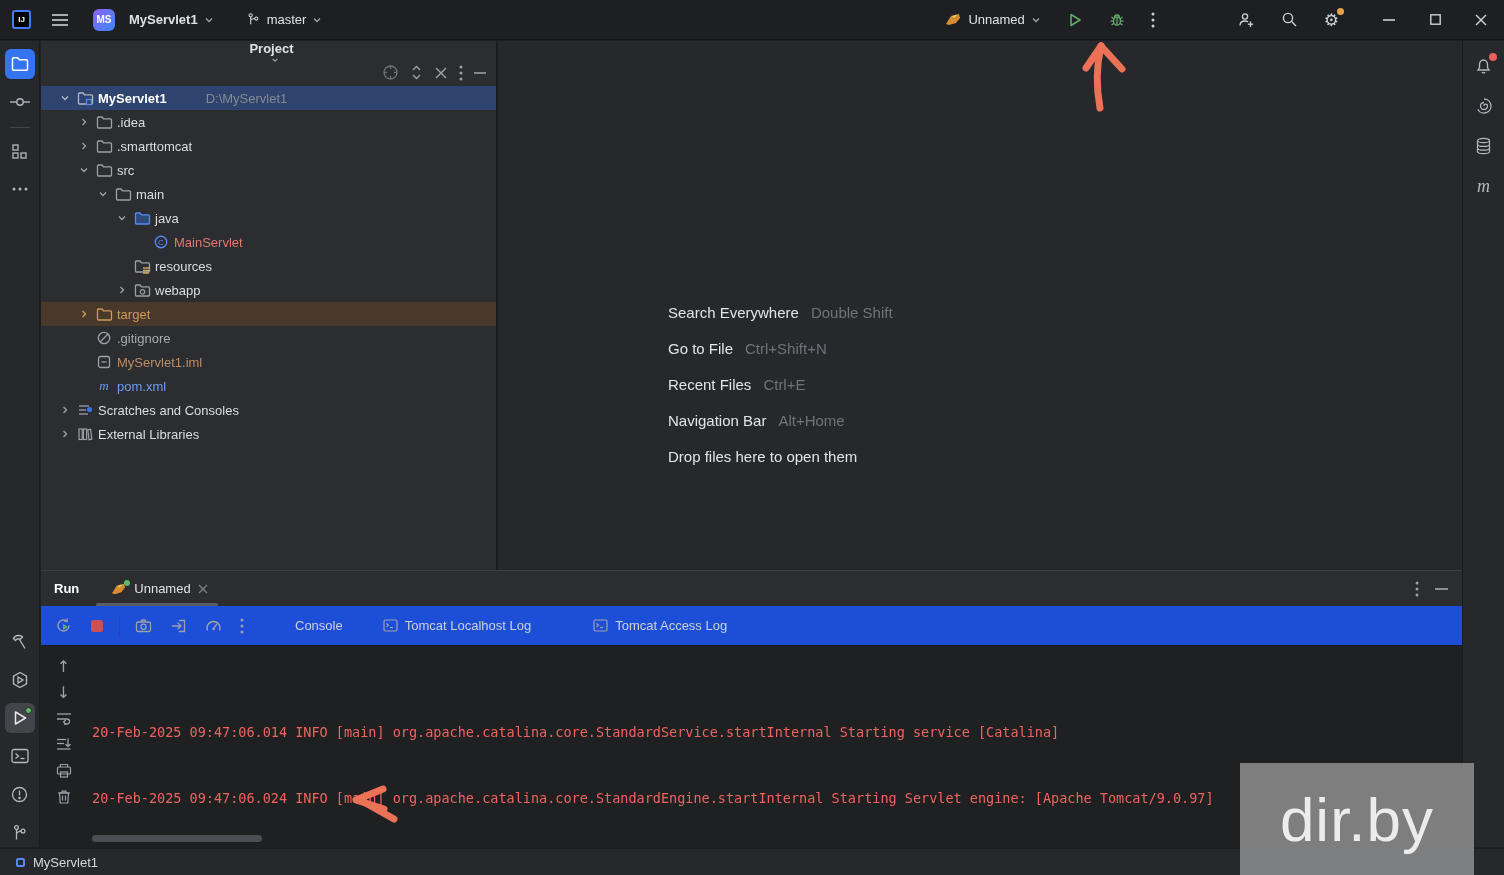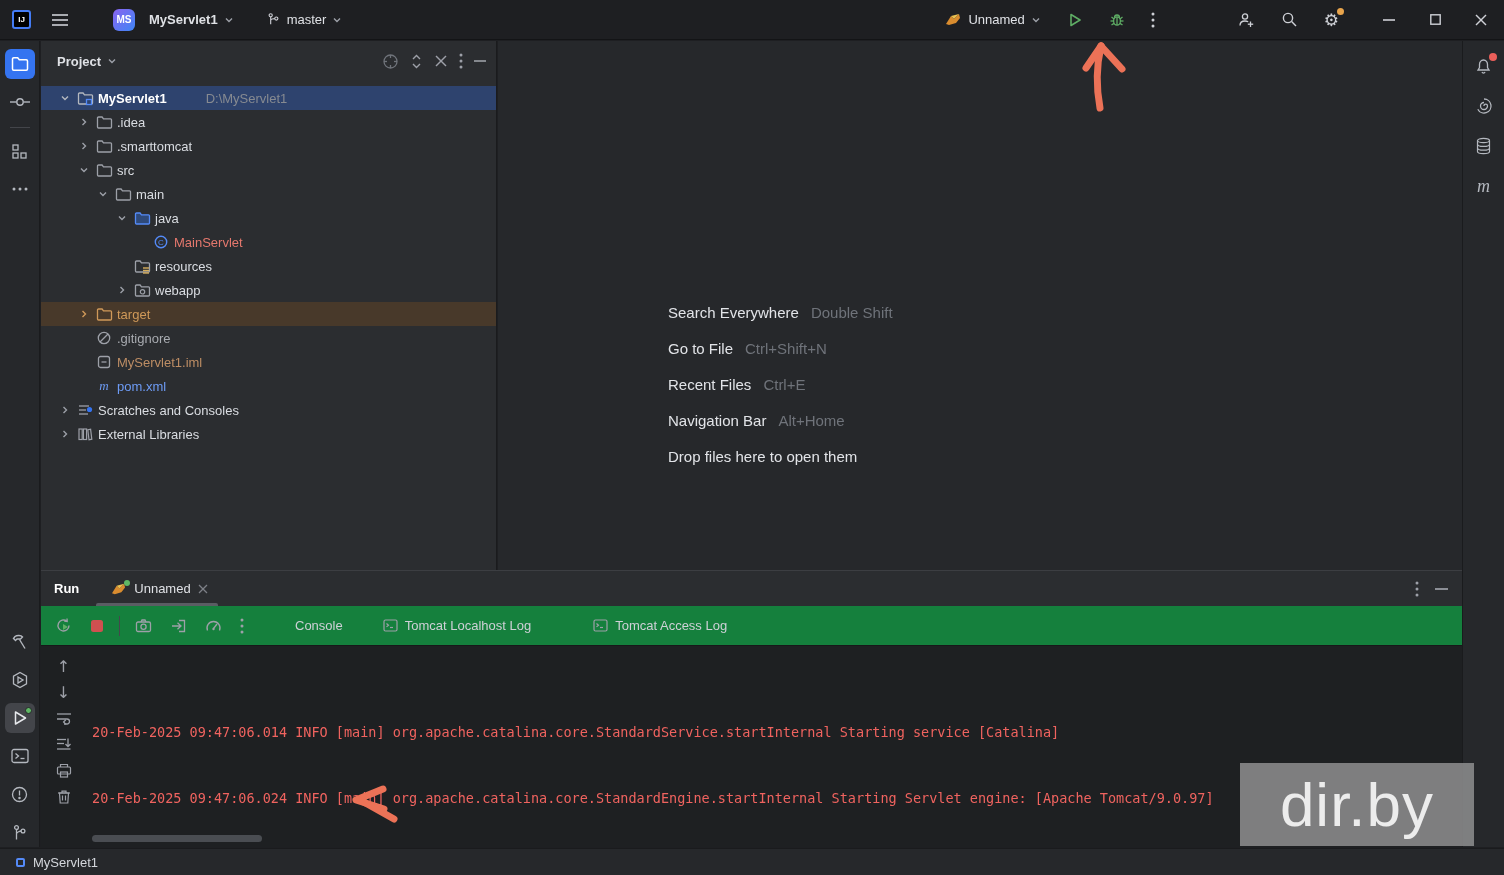--- a/index.html
+++ b/index.html
@@ -12,21 +12,21 @@
   .abs { position:absolute; }
   svg { display:block; }
   .glyph { font-family:"DejaVu Sans", sans-serif; }
 
   
   #titlebar { left:0; top:0; width:1504px; height:40px; background:#1e1f22;
     border-bottom:1px solid #131416; display:flex; align-items:center; }
   .tb-left { display:flex; align-items:center; gap:14px; padding-left:12px; }
   .ij-logo { width:19px; height:19px; background:#000; border:2px solid #447cf5; border-radius:3px;
     color:#fff; font-size:8px; font-weight:bold; display:flex; align-items:center; justify-content:center; }
-  .ms-badge { width:22px; height:22px; border-radius:6px; margin-left:24px;
+  .ms-badge { width:22px; height:22px; border-radius:6px; margin-left:4px;
     background:linear-gradient(135deg,#8a64f0 0%,#3e86f5 100%);
     color:#fff; font-size:10px; font-weight:bold; display:flex; align-items:center; justify-content:center; }
   .tb-item { display:flex; align-items:center; gap:6px; color:#dfe1e5; font-size:13px; }
   .chev-sm { width:10px; height:10px; }
   .tb-right { margin-left:auto; display:flex; align-items:center; gap:0; }
   .tb-btn { height:40px; display:flex; align-items:center; justify-content:center; padding:0 13px; }
   .winbtn { width:46px; height:40px; display:flex; align-items:center; justify-content:center; color:#cdd0d6; }
   .gear-wrap { position:relative; }
   .gear-dot { position:absolute; top:8px; right:8px; width:7px; height:7px; border-radius:50%; background:#e8a44c; }
 
@@ -35,21 +35,21 @@
     display:flex; flex-direction:column; align-items:center; }
   .stripe-btn { width:30px; height:30px; border-radius:6px; display:flex; align-items:center; justify-content:center; margin-top:8px; position:relative; }
   .stripe-btn.active-blue { background:#3574f0; }
   .stripe-btn.active-gray { background:#43454a; }
   .stripe-div { width:20px; border-top:1px solid #43454a; margin-top:10px; }
   .stripe-spacer { flex:1; }
   .run-dot { position:absolute; right:3px; top:4px; width:7px; height:7px; border-radius:50%; background:#5fb865; border:1px solid #26282b; }
 
   
   #project-panel { left:41px; top:41px; width:456px; height:529px; background:#2b2d30; border-right:1px solid #1a1b1d; }
-  .pp-header { height:40px; display:flex; align-items:center; padding:0 10px 0 16px; }
+  .pp-header { height:40px; display:flex; align-items:center; padding:0 10px 0 16px;flex-direction:column; }
   .pp-title { font-weight:bold; color:#dfe1e5; }
   .pp-actions { margin-left:auto; display:flex; align-items:center; gap:11px; }
   .tree { position:absolute; left:0; top:45px; width:100%; }
   .trow { display:flex; align-items:center; height:24px; width:calc(100% - 12px); padding-left:calc(17px + var(--lv) * 19px); color:#dadde2; }
   .trow.selected { background:#2e436e; width:100%; }
   .trow.target-row { background:#48392a; width:100%; }
   .tchev { width:19px; height:16px; flex:none; display:flex; align-items:center; }
   .ticon { width:17px; height:16px; flex:none; display:flex; align-items:center; }
   .tlabel { margin-left:4px; white-space:nowrap; }
   .textra { margin-left:7px; color:#868a91; white-space:nowrap;padding-left:32px; }
@@ -64,21 +64,21 @@
   .sc-label { color:#e2e4e8; }
   .sc-keys { color:#6f737a; margin-left:12px; }
 
   
   #run-panel { left:41px; top:570px; width:1421px; height:277px; background:#1e2022; border-top:1px solid #3c3e42; }
   .rp-header { position:absolute; left:0; top:0; width:100%; height:35px; background:#2b2d30; display:flex; align-items:center; }
   .rp-title { font-weight:bold; color:#ffffff; margin-left:13px; }
   .rp-tab { display:flex; align-items:center; gap:7px; margin-left:32px; position:relative; height:35px; }
   .rp-tab-underline { position:absolute; left:55px; top:32px; width:122px; height:3px; background:#5a5d63; border-radius:2px 2px 0 0; }
   .rp-header-actions { margin-left:auto; display:flex; align-items:center; gap:16px; padding-right:14px; }
-  .rp-toolbar { position:absolute; left:0; top:35px; width:100%; height:40px; background:#15803d; border-bottom:1px solid #17181a; display:flex; align-items:center; }
+  .rp-toolbar { position:absolute; left:0; top:35px; width:100%; height:40px; background:#1d4ed8; border-bottom:1px solid #17181a; display:flex; align-items:center; }
   .rt-ico { padding:0 9px; display:flex; align-items:center; }
   .rt-div { width:1px; height:20px; background:#45474c; margin:0 6px; }
   .view-tab { display:flex; align-items:center; gap:7px; color:#ced0d6; padding:0 20px; height:100%; }
   .gutter { position:absolute; left:0; top:76px; width:45px; bottom:0; display:flex; flex-direction:column; align-items:center; }
   .g-ico { width:26px; height:26px; display:flex; align-items:center; justify-content:center; color:#9da0a8; }
   .console-text { position:absolute; left:51px; top:76px; right:0; bottom:10px; overflow:hidden;
     font-family:"DejaVu Sans Mono", monospace; font-size:13.5px; line-height:22px; color:#f0635f; white-space:pre; }
   .console-inner { margin-top:-14px; }
   .log-line { height:22px; }
   .hscroll { position:absolute; left:51px; top:264px; width:170px; height:7px; background:#4a4d52; border-radius:4px; }
@@ -89,21 +89,21 @@
   .rs-btn { width:30px; height:30px; margin-top:10px; display:flex; align-items:center; justify-content:center; position:relative; color:#b4b8bf; }
   .bell-dot { position:absolute; top:2px; right:2px; width:8px; height:8px; border-radius:50%; background:#eb5f5a; }
   .maven-m { font-family:"Liberation Serif", serif; font-style:italic; font-size:18px; color:#b4b8bf; }
 
   
   #status-bar { left:0; top:848px; width:1504px; height:27px; background:#26282b; border-top:1px solid #1a1b1d;
     display:flex; align-items:center; padding-left:16px; gap:8px; }
   .status-sq { width:9px; height:9px; border:2px solid #548af7; border-radius:2px; }
 
   
-  #watermark { left:1240px; top:763px; width:234px; height:83px; background:rgba(136,136,138,0.9);
+  #watermark { left:1240px; top:763px; width:234px; height:112px; background:rgba(136,136,138,0.9);
     display:flex; align-items:center; justify-content:center; z-index:50; }
   #watermark span { font-size:62px; color:#ececec; letter-spacing:1px; }
 
   
   #annotations { left:0; top:0; width:1504px; height:875px; pointer-events:none; z-index:60; }
 </style>
 </head>
 <body>
 
 <div id="titlebar" class="abs">

